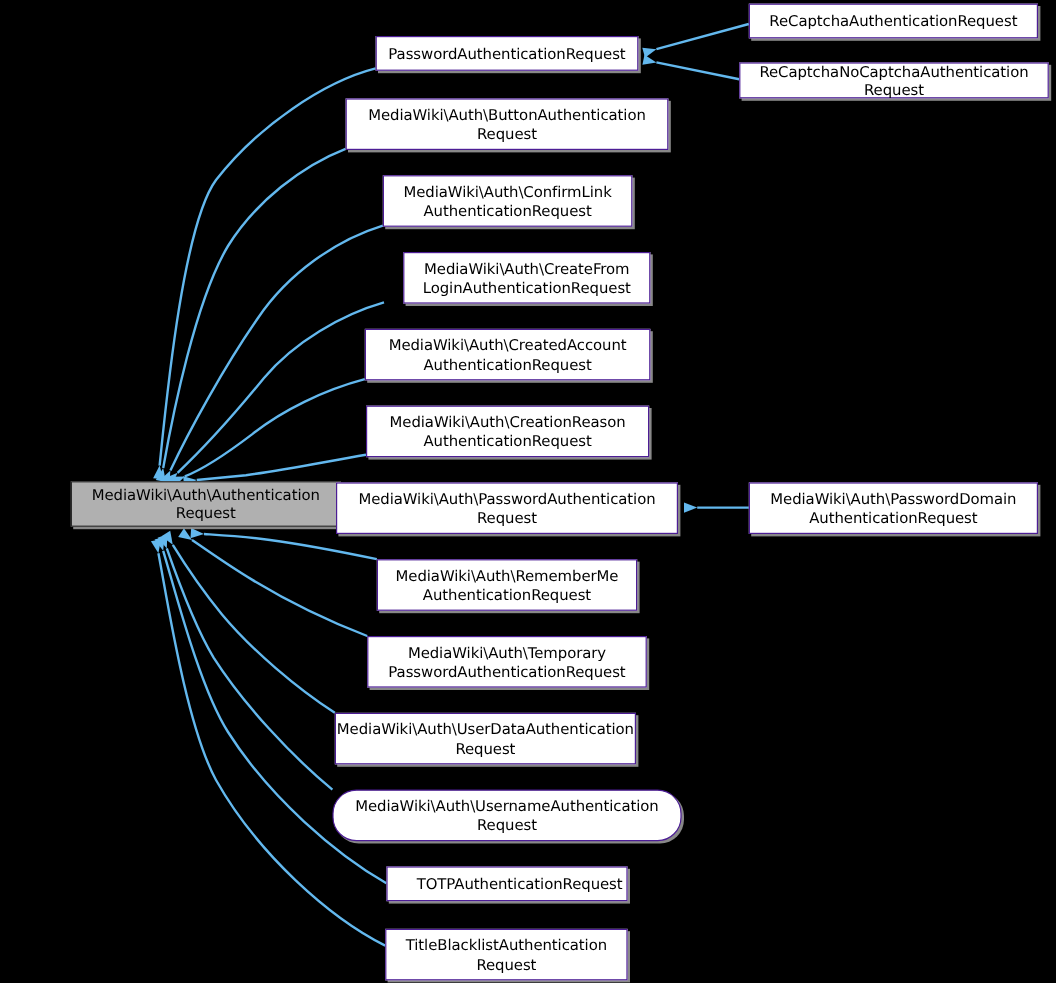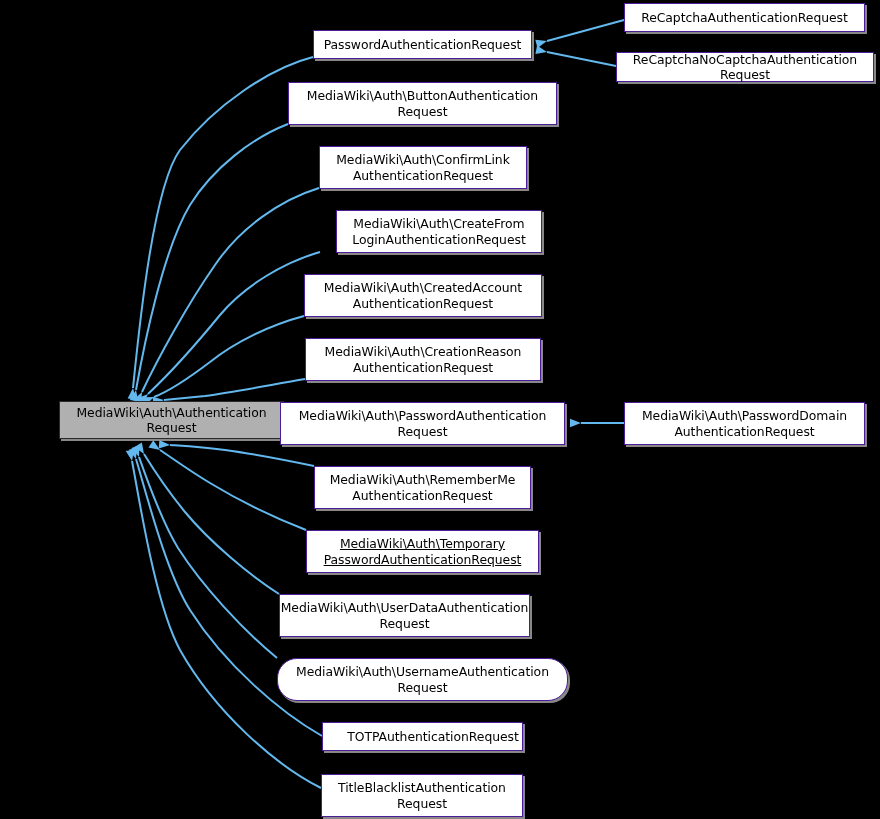--- a/index.html
+++ b/index.html
@@ -99,21 +99,21 @@
       <div class="node" style="left: 336px; top: 210px; width: 206px; height: 43px; text-align: center;">MediaWiki\Auth\CreateFrom
 LoginAuthenticationRequest</div>
       <div class="node" style="left: 304px; top: 274px; width: 238px; height: 43px;">MediaWiki\Auth\CreatedAccount
 AuthenticationRequest</div>
       <div class="node" style="left: 305px; top: 338px; width: 236px; height: 43px;">MediaWiki\Auth\CreationReason
 AuthenticationRequest</div>
       <div class="node" style="left: 280px; top: 402px; width: 285px; height: 43px;">MediaWiki\Auth\PasswordAuthentication
 Request</div>
       <div class="node" style="left: 314px; top: 466px; width: 217px; height: 43px;">MediaWiki\Auth\RememberMe
 AuthenticationRequest</div>
-      <div class="node" style="left: 306px; top: 530px; width: 233px; height: 43px; text-decoration: underline;">MediaWiki\Auth\Temporary
+      <div class="node" style="left: 306px; top: 530px; width: 233px; height: 43px;">MediaWiki\Auth\Temporary
 PasswordAuthenticationRequest</div>
       <div class="node" style="left: 279px; top: 594px; width: 251px; height: 43px;">MediaWiki\Auth\UserDataAuthentication
 Request</div>
       <div class="node" style="left: 277px; top: 658px; width: 291px; height: 43px; border-radius: 20px;">MediaWiki\Auth\UsernameAuthentication
 Request</div>
       <div class="node" style="left: 322px; top: 722px; width: 201px; height: 29px; padding-left: 25px;">TOTPAuthenticationRequest</div>
       <div class="node" style="left: 321px; top: 774px; width: 202px; height: 43px;">TitleBlacklistAuthentication
 Request</div>
       <div class="node" style="left: 624px; top: 3px; width: 241px; height: 29px;">ReCaptchaAuthenticationRequest</div>
       <div class="node" style="left: 616px; top: 52px; width: 258px; height: 30px;">ReCaptchaNoCaptchaAuthentication

